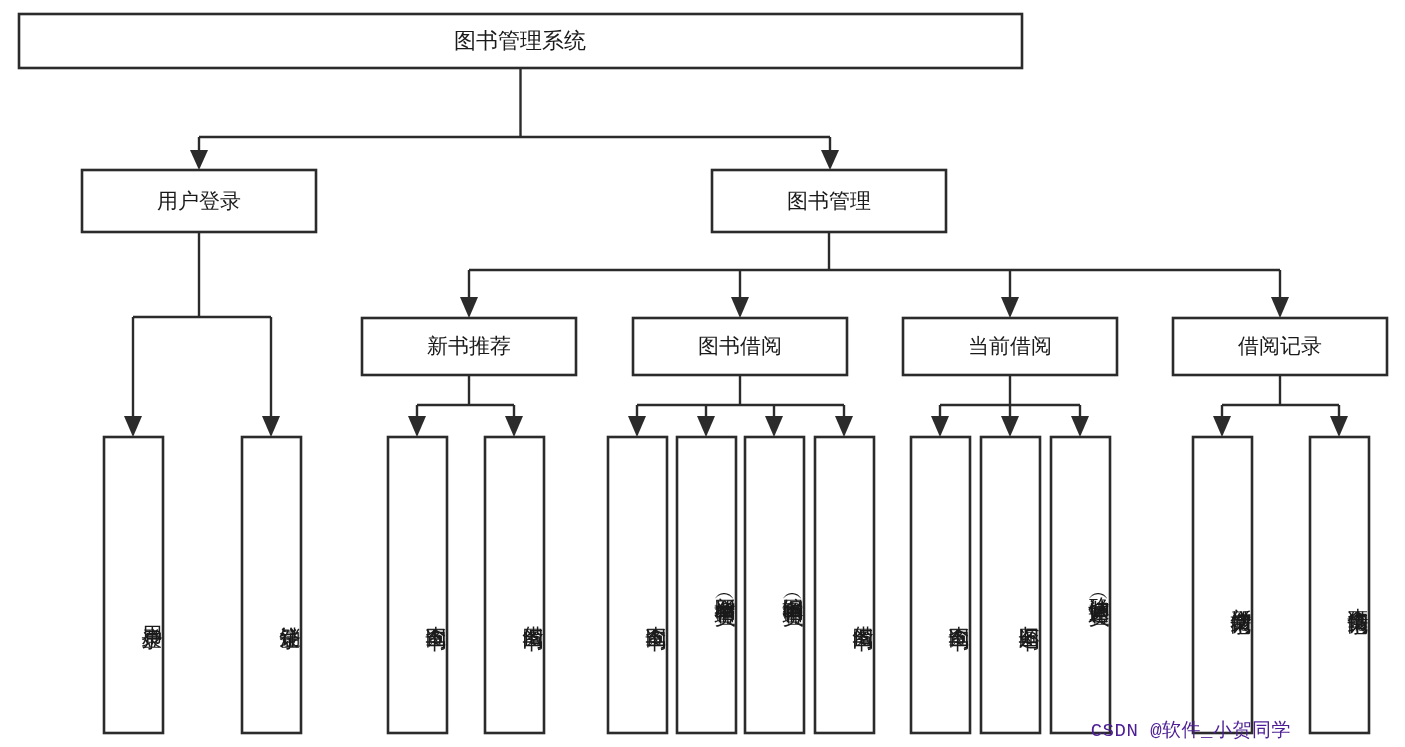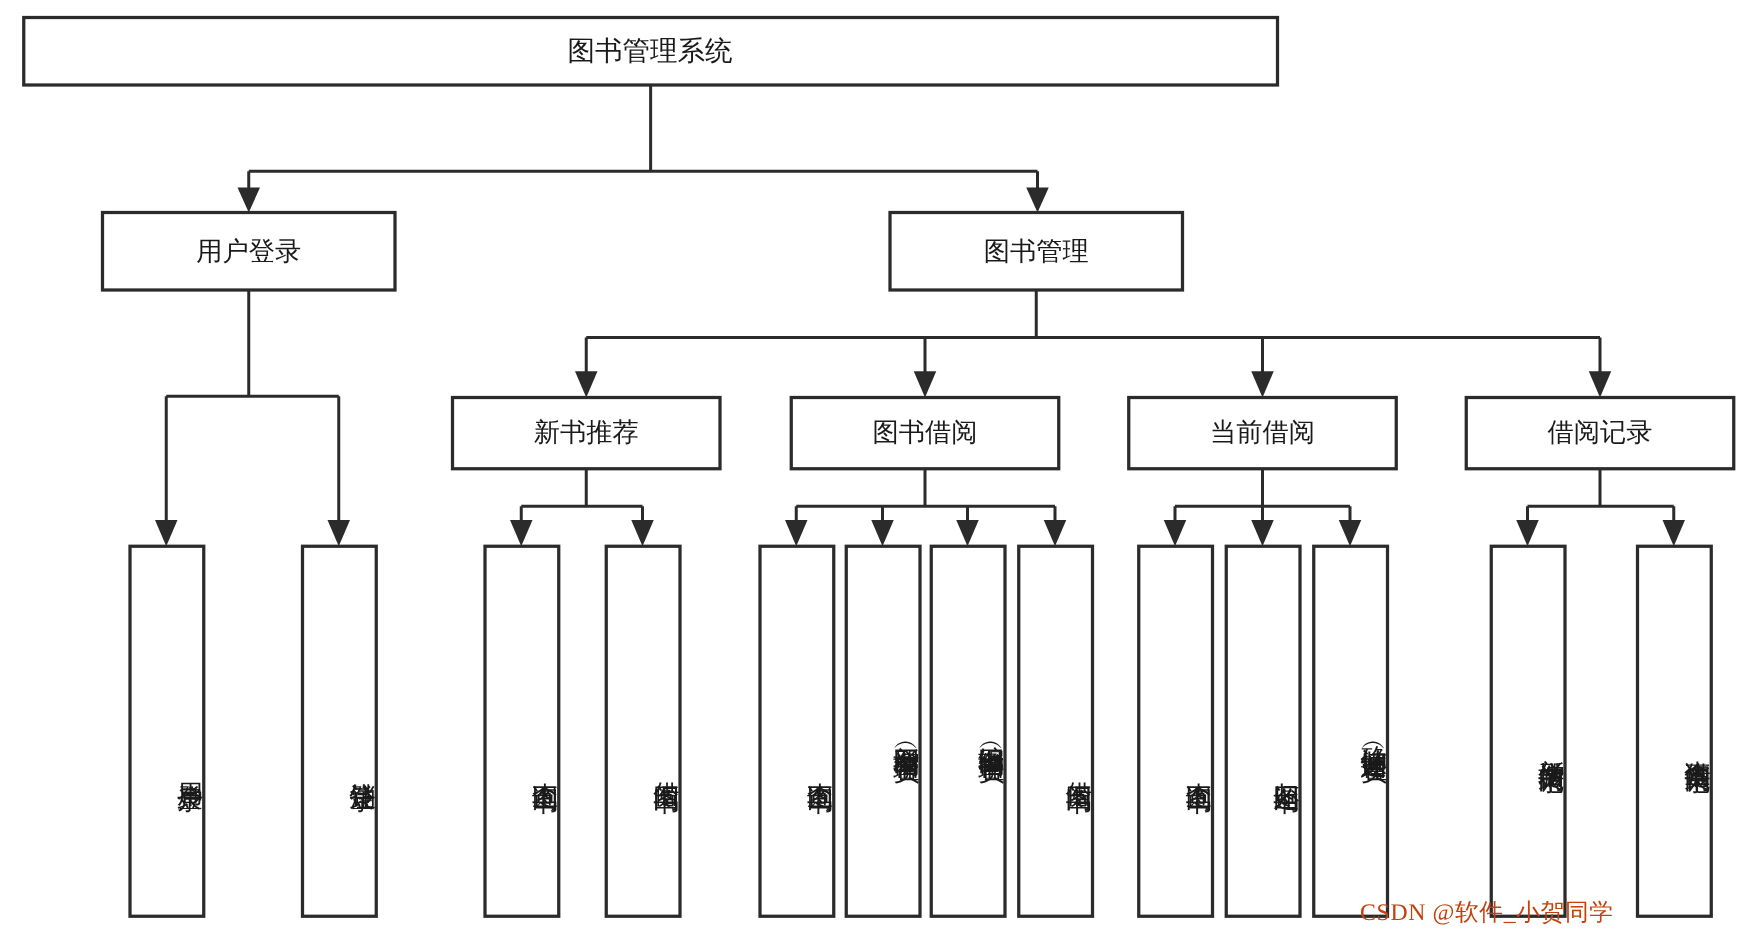--- a/index.html
+++ b/index.html
@@ -69,23 +69,23 @@
     white-space: nowrap;
     pointer-events: none;
     display: flex;
     align-items: flex-start;
     justify-content: center;
   }
   .watermark {
     position: absolute;
     right: 8px;
     bottom: 4px;
-    font-family: Liberation Serif, serif;
+    font-family: Liberation Mono, monospace;
     font-size: 19px;
-    color: #c2410c;
+    color: #4c1d95;
     letter-spacing: 0.5px;
     white-space: nowrap;
     text-align: center;
   }
 </style>
 </head>
 <body>
 
 <div id="diagram-root">
 

